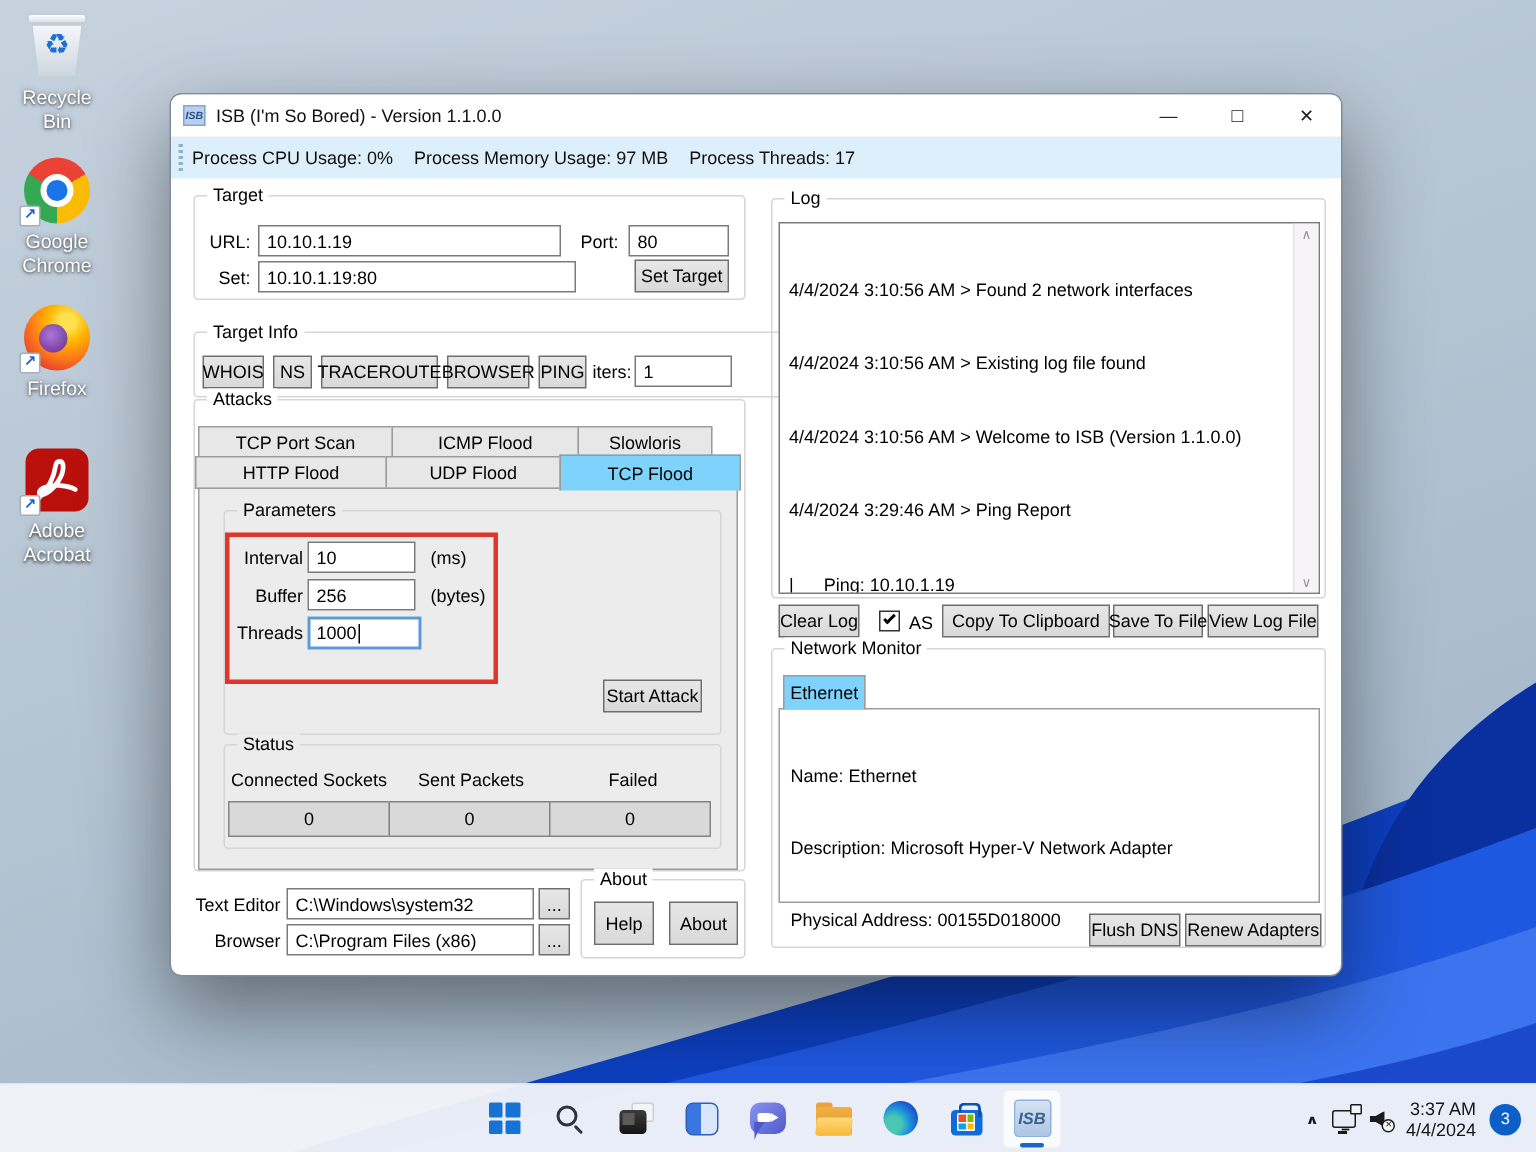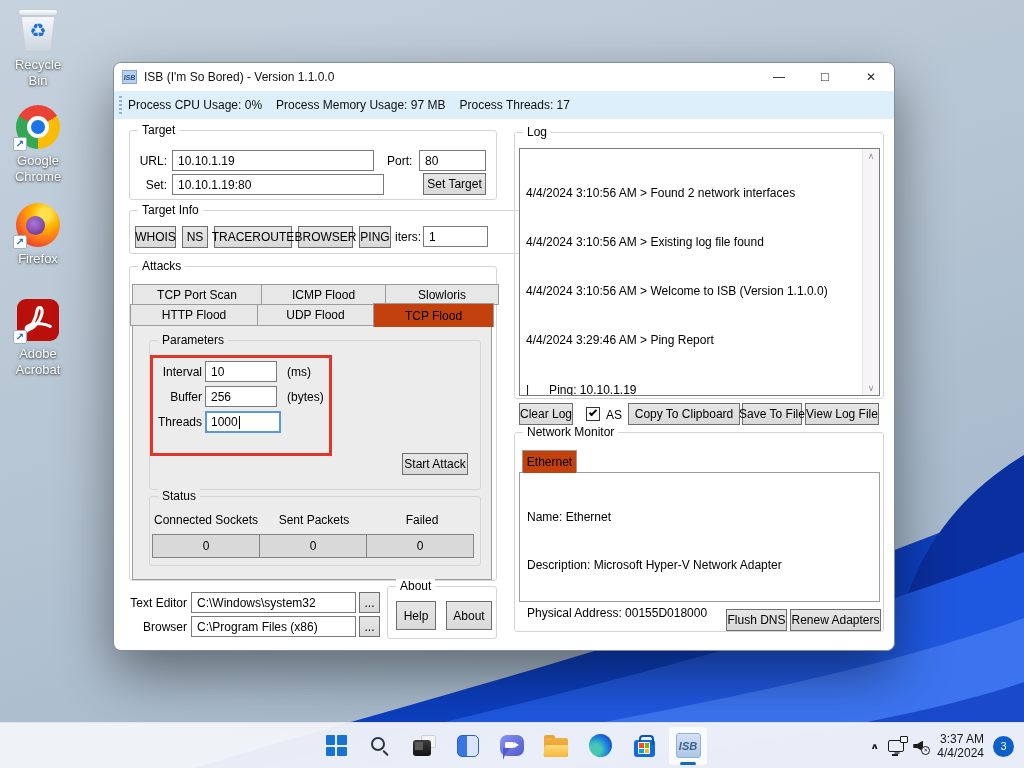--- a/index.html
+++ b/index.html
@@ -70,21 +70,21 @@
   .lab.r { text-align:right; }
   .textbox { position:absolute; background:#fff; border:1px solid #7a7a7a; font-size:12px;
     padding:0 5px; display:flex; align-items:center; white-space:pre; overflow:hidden; }
   .textbox.focus { border:2px solid #5a9bd5; padding:0 4px; }
   .caret { width:1px; height:13px; background:#000; margin-left:1px; }
   .btn { position:absolute; background:linear-gradient(#e7e7e7,#d9d9d9); border:1px solid #6e6e6e;
     font-size:12px; color:#000; display:flex; align-items:center; justify-content:center;
     white-space:nowrap; cursor:default; }
   .tab { position:absolute; background:#e7e7e7; border:1px solid #9c9c9c; font-size:12px;
     display:flex; align-items:center; justify-content:center; white-space:nowrap; }
-  .tab.sel { background:#c2410c; border-bottom:none; z-index:3; }
+  .tab.sel { background:#7dd3fc; border-bottom:none; z-index:3; }
   .tabpage { position:absolute; border:1px solid #9c9c9c; }
   .cb { position:absolute; width:14px; height:14px; background:#fff; border:1px solid #333; }
   .cb .tick { position:absolute; left:2px; top:2px; width:8px; height:4px;
     border-left:2px solid #000; border-bottom:2px solid #000; transform:rotate(-45deg); }
   .annot { position:absolute; border:3px solid #e0352b; z-index:5; pointer-events:none; }
   .logbox { position:absolute; background:#fff; border:1px solid #7a7a7a; overflow:hidden; }
   .logtext { position:absolute; left:0; top:0; right:17px; bottom:0; padding:3px 6px;
     font-size:12px; line-height:16.4px; white-space:pre; }
   .vscroll { position:absolute; right:0; top:0; bottom:0; width:17px; background:#f7f4f8;
     border-left:1px solid #e8e4e8; display:flex; flex-direction:column;
@@ -243,37 +243,37 @@
     <span class="gb-label">Target</span>
     <span class="lab r" style="left:7px;top:23px;width:30px">URL:</span>
     <div class="textbox" style="left:42px;top:19px;width:202px;height:21px">10.10.1.19</div>
     <span class="lab" style="left:257px;top:23px">Port:</span>
     <div class="textbox" style="left:289px;top:19px;width:67px;height:21px">80</div>
     <span class="lab r" style="left:7px;top:47px;width:30px">Set:</span>
     <div class="textbox" style="left:42px;top:43px;width:212px;height:21px">10.10.1.19:80</div>
     <div class="btn" style="left:293px;top:42px;width:63px;height:22px">Set Target</div>
   </div>
 
-  <div class="gb" style="left:15px;top:147px;width:408px;height:44px">
+  <div class="gb" style="left:15px;top:158px;width:408px;height:44px">
     <span class="gb-label">Target Info</span>
     <div class="btn" style="left:5px;top:15px;width:41px;height:22px">WHOIS</div>
     <div class="btn" style="left:52px;top:15px;width:26px;height:22px">NS</div>
     <div class="btn" style="left:84px;top:15px;width:78px;height:22px">TRACEROUTE</div>
     <div class="btn" style="left:168px;top:15px;width:55px;height:22px">BROWSER</div>
     <div class="btn" style="left:229px;top:15px;width:32px;height:22px">PING</div>
     <span class="lab" style="left:265px;top:19px">iters:</span>
     <div class="textbox" style="left:293px;top:15px;width:65px;height:21px">1</div>
   </div>
 
   <div class="gb" style="left:15px;top:203px;width:368px;height:315px">
     <span class="gb-label">Attacks</span>
 
     <div class="tab" style="left:2px;top:17px;width:130px;height:21px">TCP Port Scan</div>
     <div class="tab" style="left:131px;top:17px;width:125px;height:21px">ICMP Flood</div>
-    <div class="tab" style="left:255px;top:17px;width:114px;height:21px">Slowloris</div>
+    <div class="tab" style="left:255px;top:17px;width:90px;height:21px">Slowloris</div>
 
     <div class="tab" style="left:0px;top:37px;width:128px;height:22px">HTTP Flood</div>
     <div class="tab" style="left:127px;top:37px;width:117px;height:22px">UDP Flood</div>
     <div class="tab sel" style="left:243px;top:36px;width:121px;height:24px">TCP Flood</div>
 
     <div class="tabpage" style="left:2px;top:58px;width:360px;height:255px;background:#ececec">
 
       <div class="gb gray-host" style="left:16px;top:14px;width:332px;height:150px">
         <span class="gb-label">Parameters</span>
         <span class="lab r" style="left:2px;top:24px;width:50px">Interval</span>

